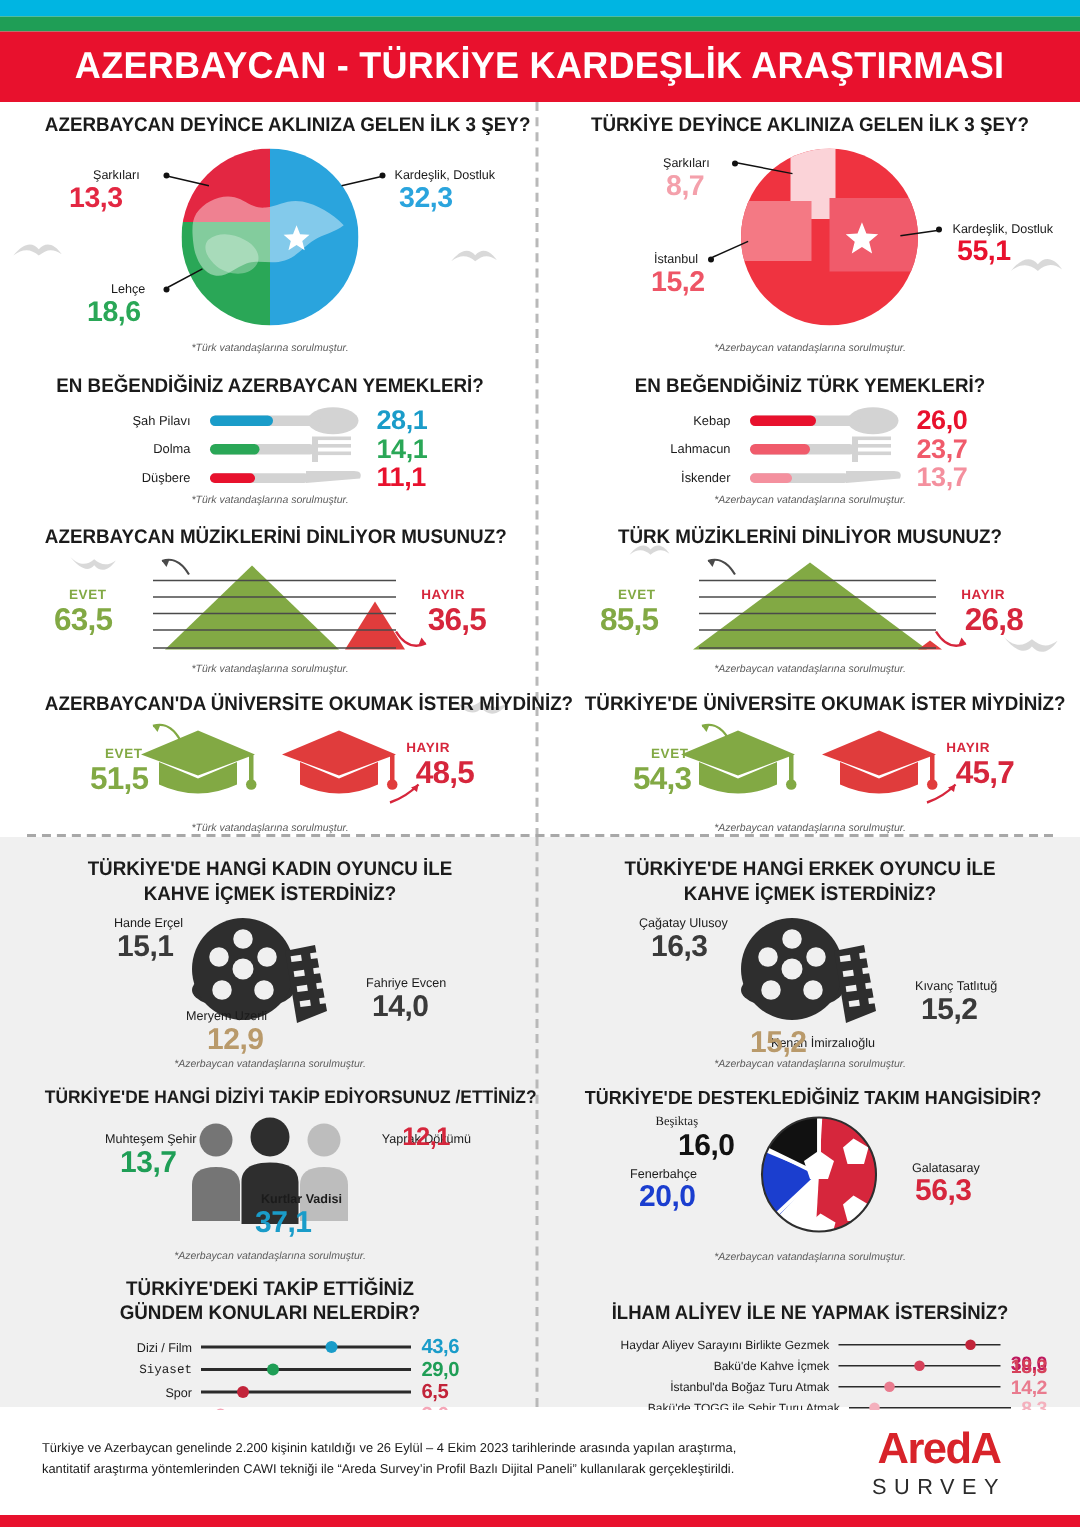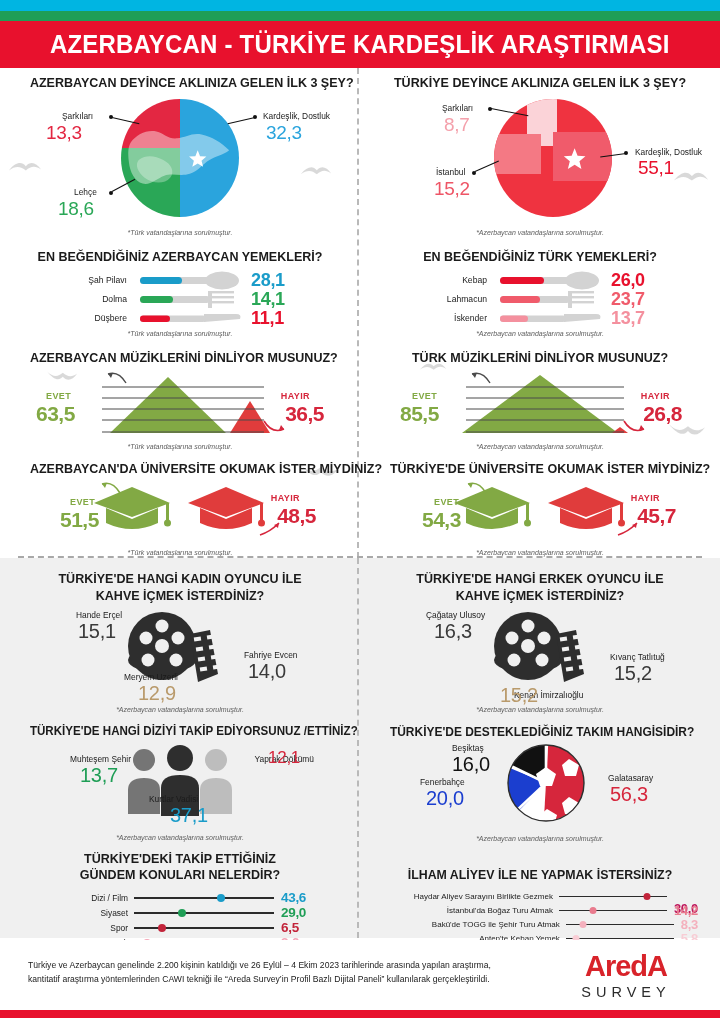--- a/index.html
+++ b/index.html
@@ -91,21 +91,21 @@
 
   .lbl {
     position:absolute;
     font-size: 8.4px;
     color:#1b1b1b;
     white-space:nowrap;
   }
   .val {
     position:absolute;
     font-size: 19px;
-    font-weight: 400;
+    font-weight: 700;
     letter-spacing:-.3px;
     white-space:nowrap;
   }
   .dot {
     position:absolute; width:4px; height:4px; border-radius:50%; background:#111;
   }
   .leader { position:absolute; background:#111; height:1px; }
 
   
   .cut-rows { padding: 2px 0 0 0; }
@@ -605,21 +605,21 @@
               <g>
                   <circle cx="54" cy="14" r="13" fill="#2e2e2e"></circle>
                   <path d="M35 72 L35 44 Q35 31 54 31 Q73 31 73 44 L73 72 Z" fill="#2e2e2e"></path>
                 </g>
             </svg>
           </div>
           <span class="lbl" style="left:48px;top:12px;">Muhteşem Şehir</span>
           <span class="val" style="left:58px;top:22px;color:#1f9e56;font-size:20px;">13,7</span>
           <span class="lbl" style="right:24px;top:12px;">Yaprak Dökümü</span>
           <span class="val" style="right:38px;top:6px;color:#d6263c;font-size:17px;">12,1</span>
-          <span class="lbl" style="left:127px;top:52px;">Kurtlar Vadisi</span>
+          <span class="lbl" style="left:152px;top:52px;font-weight:bold;">Kurtlar Vadisi</span>
           <span class="val" style="left:148px;top:62px;color:#1a9cc9;font-size:20px;">37,1</span>
         </div>
         <div class="note" style="margin-top:12px;">*Azerbaycan vatandaşlarına sorulmuştur.</div>
       </div>
 
       <div class="col">
         <h2 class="q" style="font-size:12.6px;">TÜRKİYE'DE DESTEKLEDİĞİNİZ TAKIM HANGİSİDİR?</h2>
         <div class="ball-wrap" style="height:82px;">
           <div class="ball-stage" style="width:86px;height:80px;left:52%;">
             <svg viewBox="0 0 86 80">
@@ -641,21 +641,21 @@
                 </g>
                 <g stroke="#ffffff" stroke-width="2.6" fill="none">
                   <path d="M43 40 L43 -8"></path>
                   <path d="M43 40 L-6 16"></path>
                   <path d="M43 40 L-4 84"></path>
                 </g>
               </g>
               <circle cx="43" cy="40" r="38" fill="none" stroke="#2e2e2e" stroke-width="1.4"></circle>
             </svg>
           </div>
-          <span class="lbl" style="left:70px;top:0px;">Beşiktaş</span>
+          <span class="lbl" style="left:55px;top:0px;font-family:Liberation Serif, serif;">Beşiktaş</span>
           <span class="val" style="left:70px;top:10px;color:#111111;font-size:20px;">16,0</span>
           <span class="lbl" style="left:38px;top:34px;">Fenerbahçe</span>
           <span class="val" style="left:44px;top:44px;color:#1b3ecf;font-size:20px;">20,0</span>
           <span class="lbl" style="left:226px;top:30px;">Galatasaray</span>
           <span class="val" style="left:228px;top:40px;color:#d6263c;font-size:20px;">56,3</span>
         </div>
         <div class="note" style="margin-top:10px;">*Azerbaycan vatandaşlarına sorulmuştur.</div>
       </div>
     </div>
 
@@ -667,21 +667,21 @@
         <div class="dp" style="padding-left:40px;">
           <div class="dp-row">
             <span class="dp-name" style="width:72px;">Dizi / Film</span>
             <span class="dp-track" style="width:140px;">
               <span class="dp-line"></span>
               <span class="dp-pt" style="left:62%;background:#1a9cc9;"></span>
             </span>
             <span class="dp-val" style="color:#1a9cc9;">43,6</span>
           </div>
           <div class="dp-row">
-            <span class="dp-name" style="width:72px;">Siyaset</span>
+            <span class="dp-name" style="width:72px;font-family:Liberation Mono, monospace;">Siyaset</span>
             <span class="dp-track" style="width:140px;">
               <span class="dp-line"></span>
               <span class="dp-pt" style="left:34%;background:#1f9e56;"></span>
             </span>
             <span class="dp-val" style="color:#1f9e56;">29,0</span>
           </div>
           <div class="dp-row">
             <span class="dp-name" style="width:72px;">Spor</span>
             <span class="dp-track" style="width:140px;">
               <span class="dp-line"></span>
@@ -706,20 +706,28 @@
         <div class="dp" style="padding-left:6px;">
           <div class="dp-row" style="height:14px;">
             <span class="dp-name" style="width:180px;font-size:8px;">Haydar Aliyev Sarayını Birlikte Gezmek</span>
             <span class="dp-track" style="width:108px;">
               <span class="dp-line"></span>
               <span class="dp-pt" style="left:82%;background:#c2243a;width:7px;height:7px;top:4px;"></span>
             </span>
             <span class="dp-val" style="color:#be185d;font-size:13px;margin-top:24px;">30,0</span>
           </div>
           <div class="dp-row" style="height:14px;">
+            <span class="dp-name" style="width:180px;font-size:8px;">Bakü'de Kahve İçmek</span>
+            <span class="dp-track" style="width:108px;">
+              <span class="dp-line"></span>
+              <span class="dp-pt" style="left:50%;background:#d6415a;width:7px;height:7px;top:4px;"></span>
+            </span>
+            <span class="dp-val" style="color:#d6415a;font-size:13px;">18,3</span>
+          </div>
+          <div class="dp-row" style="height:14px;">
             <span class="dp-name" style="width:180px;font-size:8px;">İstanbul'da Boğaz Turu Atmak</span>
             <span class="dp-track" style="width:108px;">
               <span class="dp-line"></span>
               <span class="dp-pt" style="left:32%;background:#e97b8e;width:7px;height:7px;top:4px;"></span>
             </span>
             <span class="dp-val" style="color:#e97b8e;font-size:13px;">14,2</span>
           </div>
           <div class="dp-row" style="height:14px;">
             <span class="dp-name" style="width:180px;font-size:8px;">Bakü'de TOGG ile Şehir Turu Atmak</span>
             <span class="dp-track" style="width:108px;">

